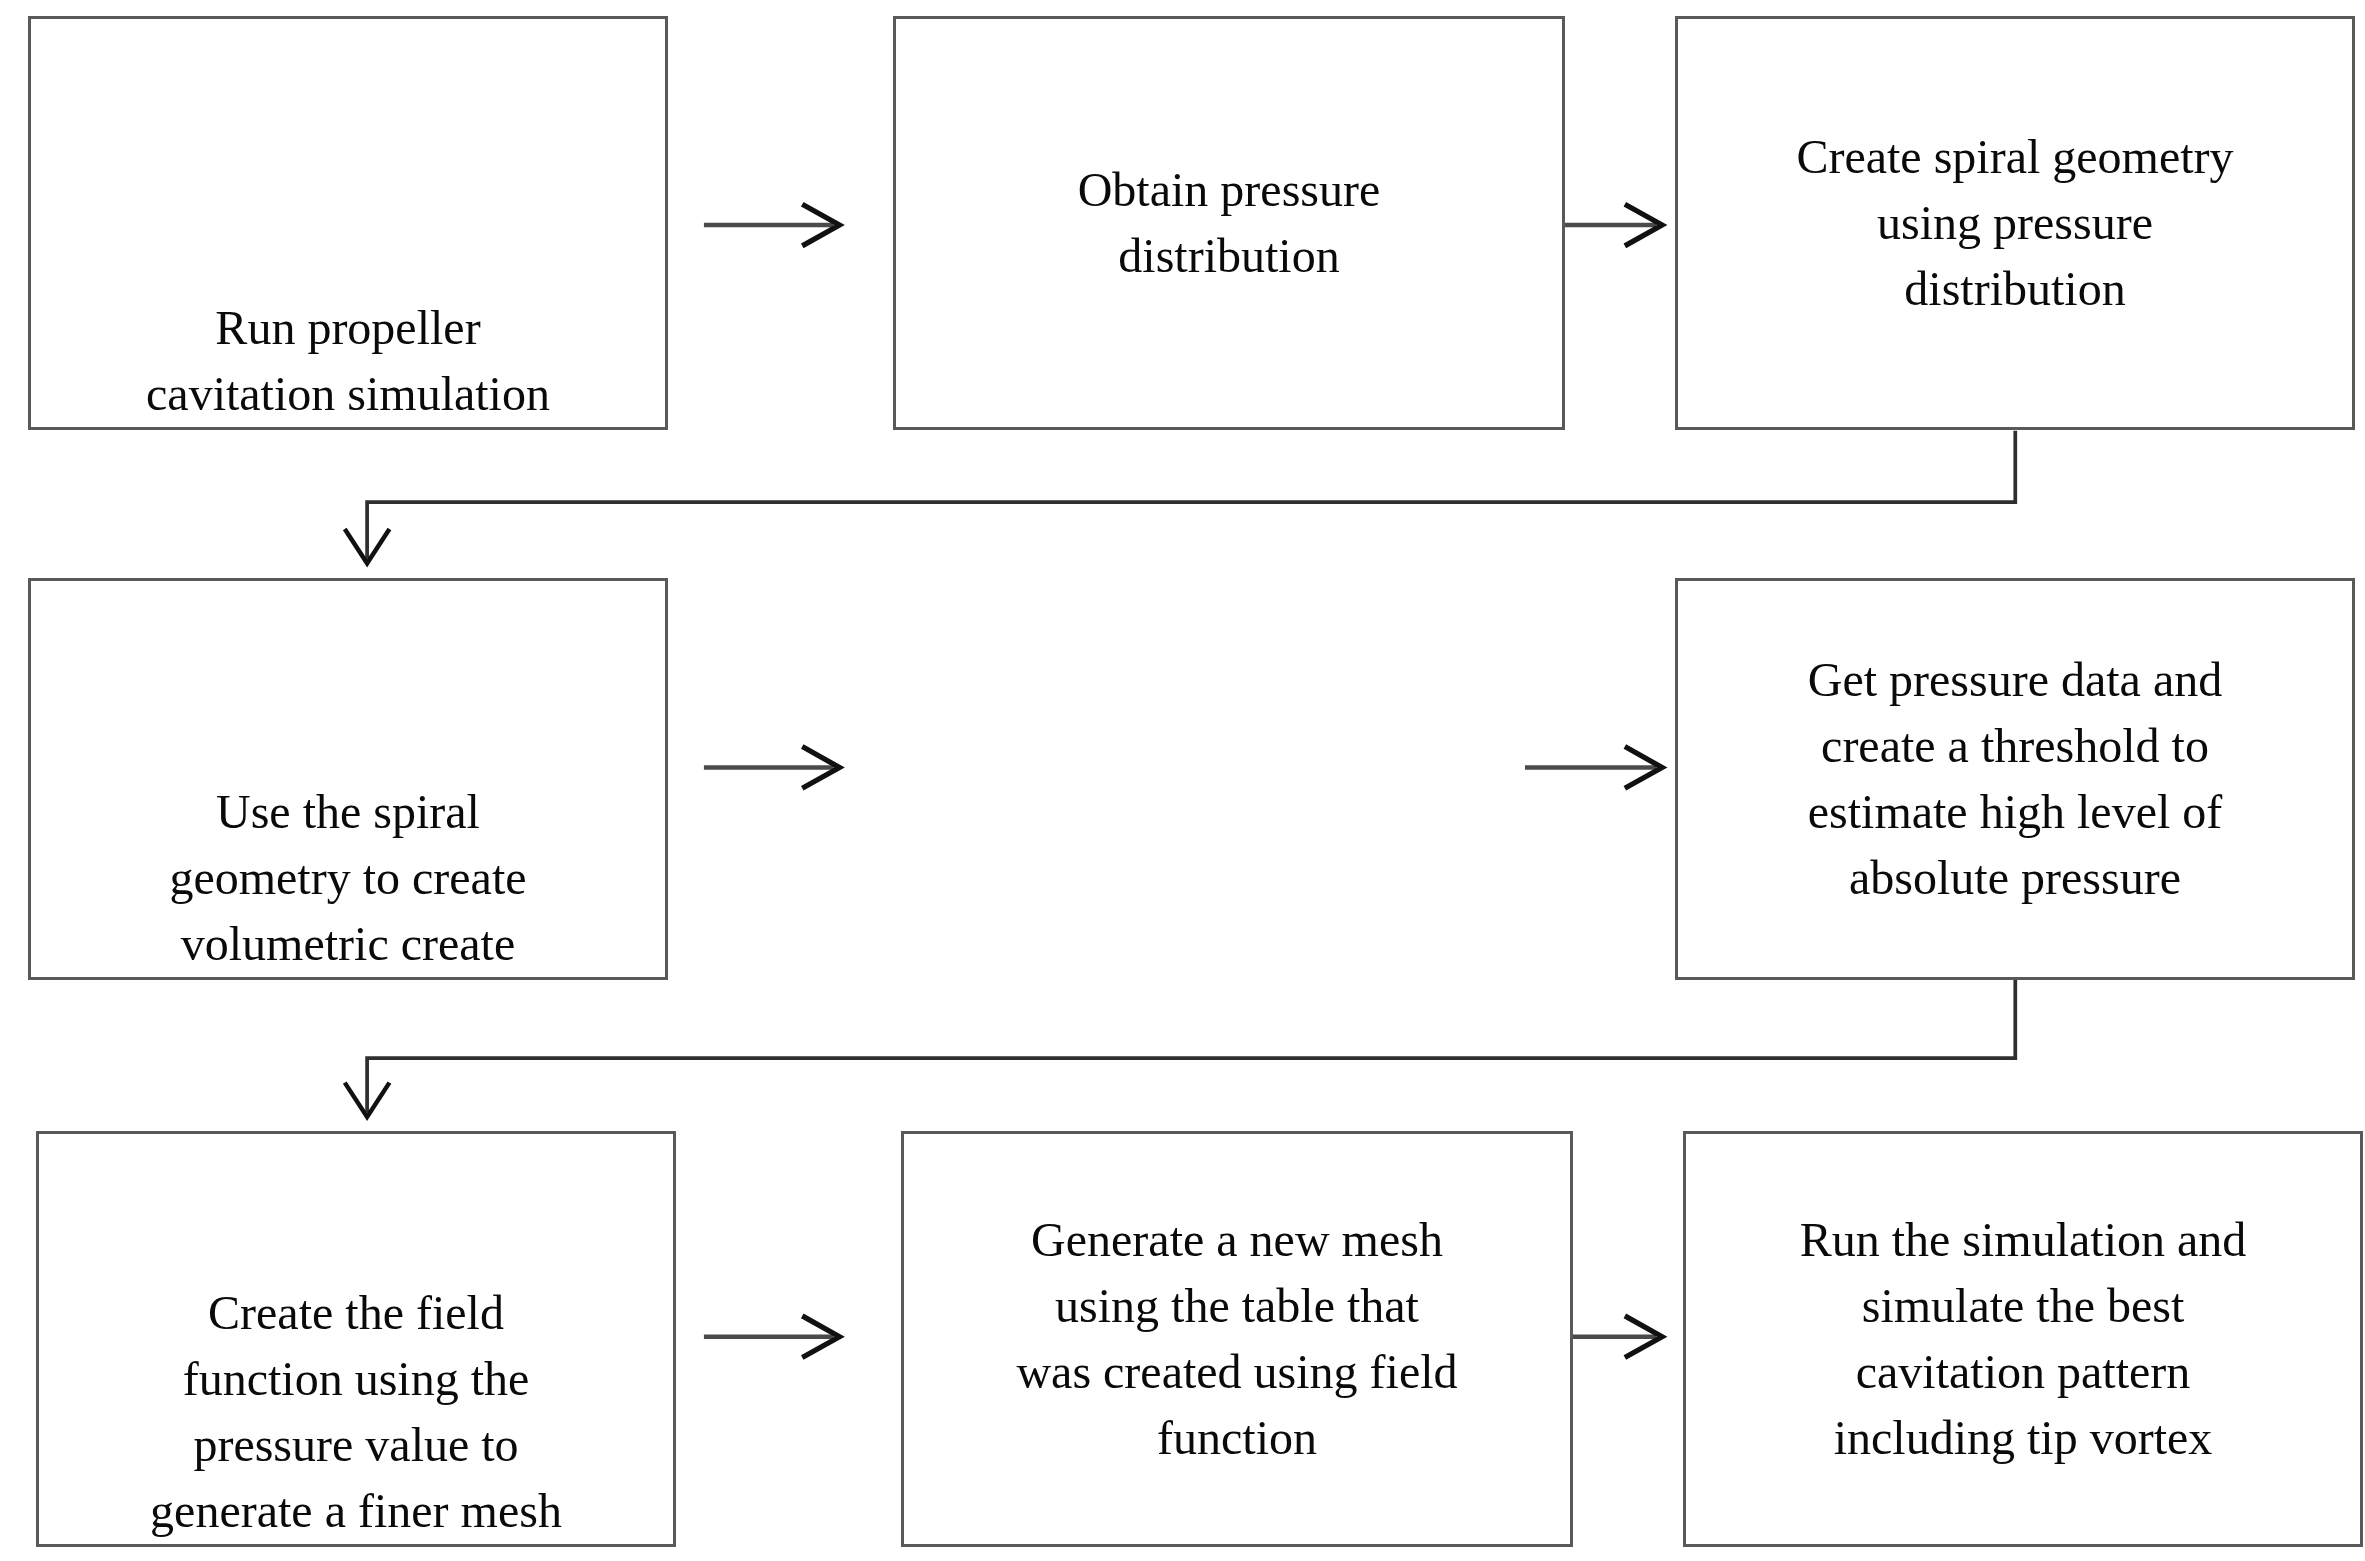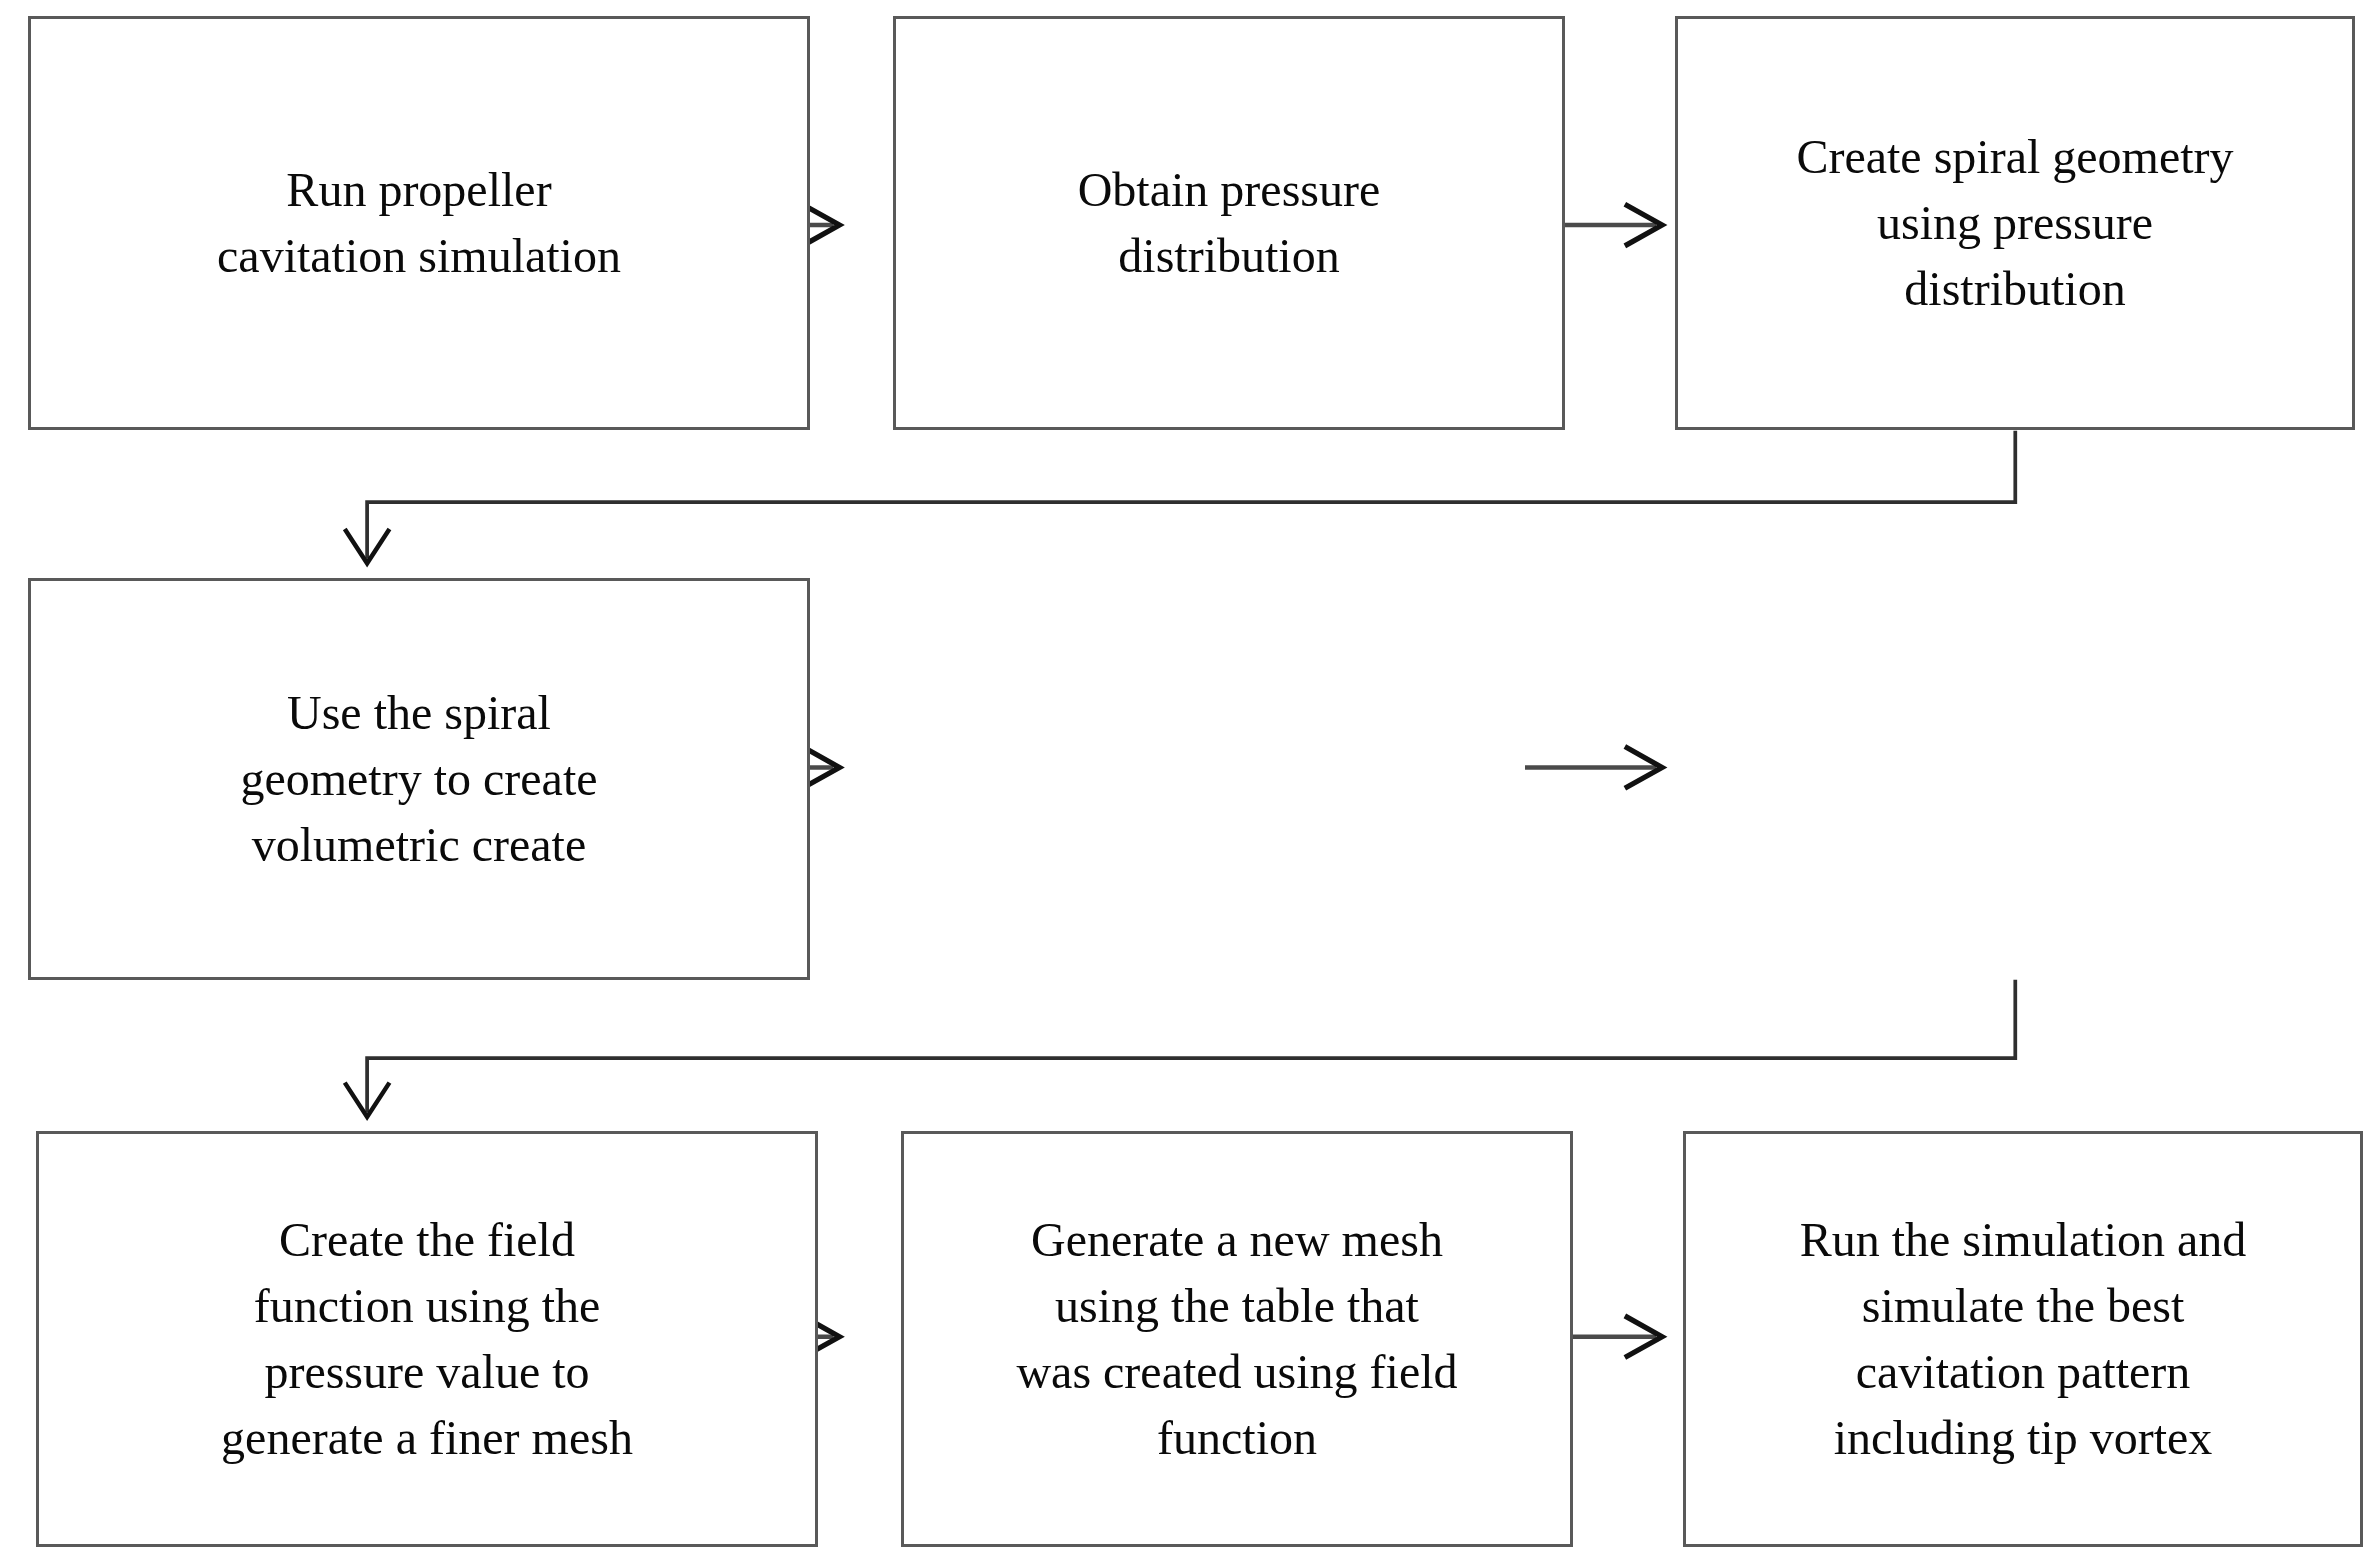--- a/index.html
+++ b/index.html
@@ -26,21 +26,21 @@
     text-align: center;
   }
   .flow-box .label {
     white-space: pre-line;
     font-size: 48px;
     line-height: 66px;
     color: #0a0a0a;
     letter-spacing: 0px;
   }
   
-  .c1 { left: 28px;   width: 782px; }
+  .c1 { left: 28px;   width: 640px; align-items: flex-end; }
   .c2 { left: 893px; width: 672px; }
   .c3 { left: 1675px; width: 680px; }
   
   .r1 { top: 16.4px;   height: 414px; }
   .r2 { top: 578px;  height: 402px; }
   .r3 { top: 1131px; height: 416px; margin-left: 8px; }
 
   svg.connector-layer {
     position: absolute;
     left: 0;
@@ -127,20 +127,26 @@
     <span class="label">Create spiral geometry
 using pressure
 distribution</span>
   </div>
 
   <div class="flow-box c1 r2">
     <span class="label">Use the spiral
 geometry to create
 volumetric create</span>
   </div>
+  <div class="flow-box c3 r2">
+    <span class="label">Get pressure data and
+create a threshold to
+estimate high level of
+absolute pressure</span>
+  </div>
 
   <div class="flow-box c1 r3">
     <span class="label">Create the field
 function using the
 pressure value to
 generate a finer mesh</span>
   </div>
   <div class="flow-box c2 r3">
     <span class="label">Generate a new mesh
 using the table that

